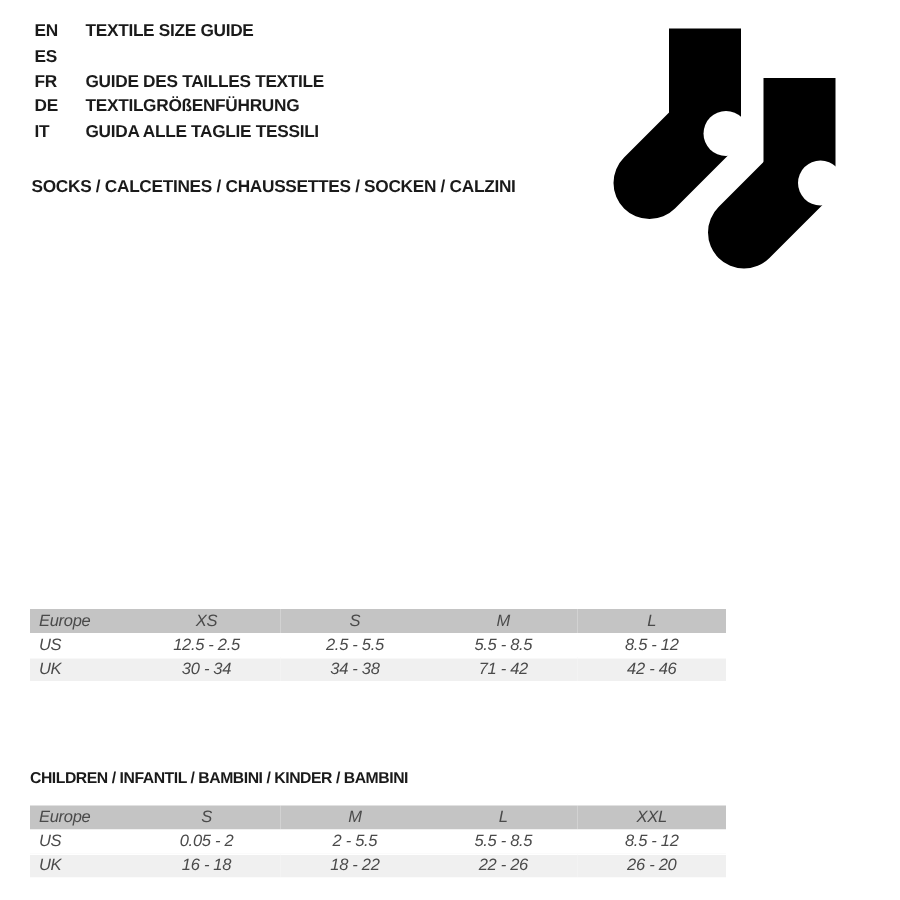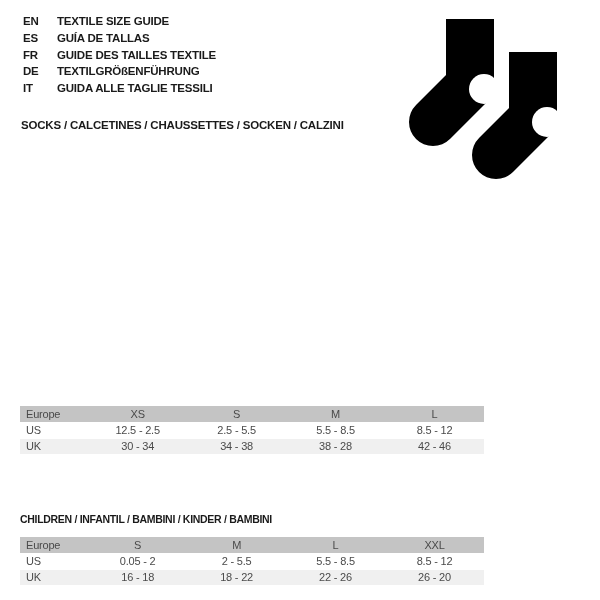--- a/index.html
+++ b/index.html
@@ -64,20 +64,21 @@
     color: var(--cell-ink);
     letter-spacing: -0.2px;
   }
   table.size-table col.region-col { width: 14.7%; }
   table.size-table th, table.size-table td {
     font-weight: normal;
     text-align: center;
     height: 16px;
     padding: 0;
     border-bottom: 1px solid var(--page-bg);
+    font-style: italic;
   }
   table.size-table td { height: 16px; }
   table.size-table th:first-child,
   table.size-table td:first-child {
     text-align: left; padding-left: 6px;
   }
   table.size-table thead tr { background: var(--header-row-bg); }
   table.size-table tbody tr.row-alt { background: var(--alt-row-bg); padding-left: 48px; }
 </style>
 </head>
@@ -85,21 +86,20 @@
 
 <div class="page">
 
   <div class="lang-list">
     <div class="lang-row">
       <span class="lang-code">EN</span>
       <span class="lang-label">TEXTILE SIZE GUIDE</span>
     </div>
     <div class="lang-row">
       <span class="lang-code">ES</span>
-      <span class="lang-label">GUÍA DE TALLAS</span>
     </div>
     <div class="lang-row">
       <span class="lang-code">FR</span>
       <span class="lang-label">GUIDE DES TAILLES TEXTILE</span>
     </div>
     <div class="lang-row">
       <span class="lang-code">DE</span>
       <span class="lang-label">TEXTILGRÖßENFÜHRUNG</span>
     </div>
     <div class="lang-row">
@@ -146,21 +146,21 @@
           <td>US</td>
           <td>12.5 - 2.5</td>
           <td>2.5 - 5.5</td>
           <td>5.5 - 8.5</td>
           <td>8.5 - 12</td>
         </tr>
         <tr class="row-alt">
           <td>UK</td>
           <td>30 - 34</td>
           <td>34 - 38</td>
-          <td>38 - 28</td>
+          <td>71 - 42</td>
           <td>42 - 46</td>
         </tr>
       </tbody>
     </table>
   </section>
 
   <section class="size-table-section children">
     <h2 class="table-title">CHILDREN / INFANTIL / BAMBINI / KINDER / BAMBINI</h2>
     <table class="size-table">
       <colgroup>

